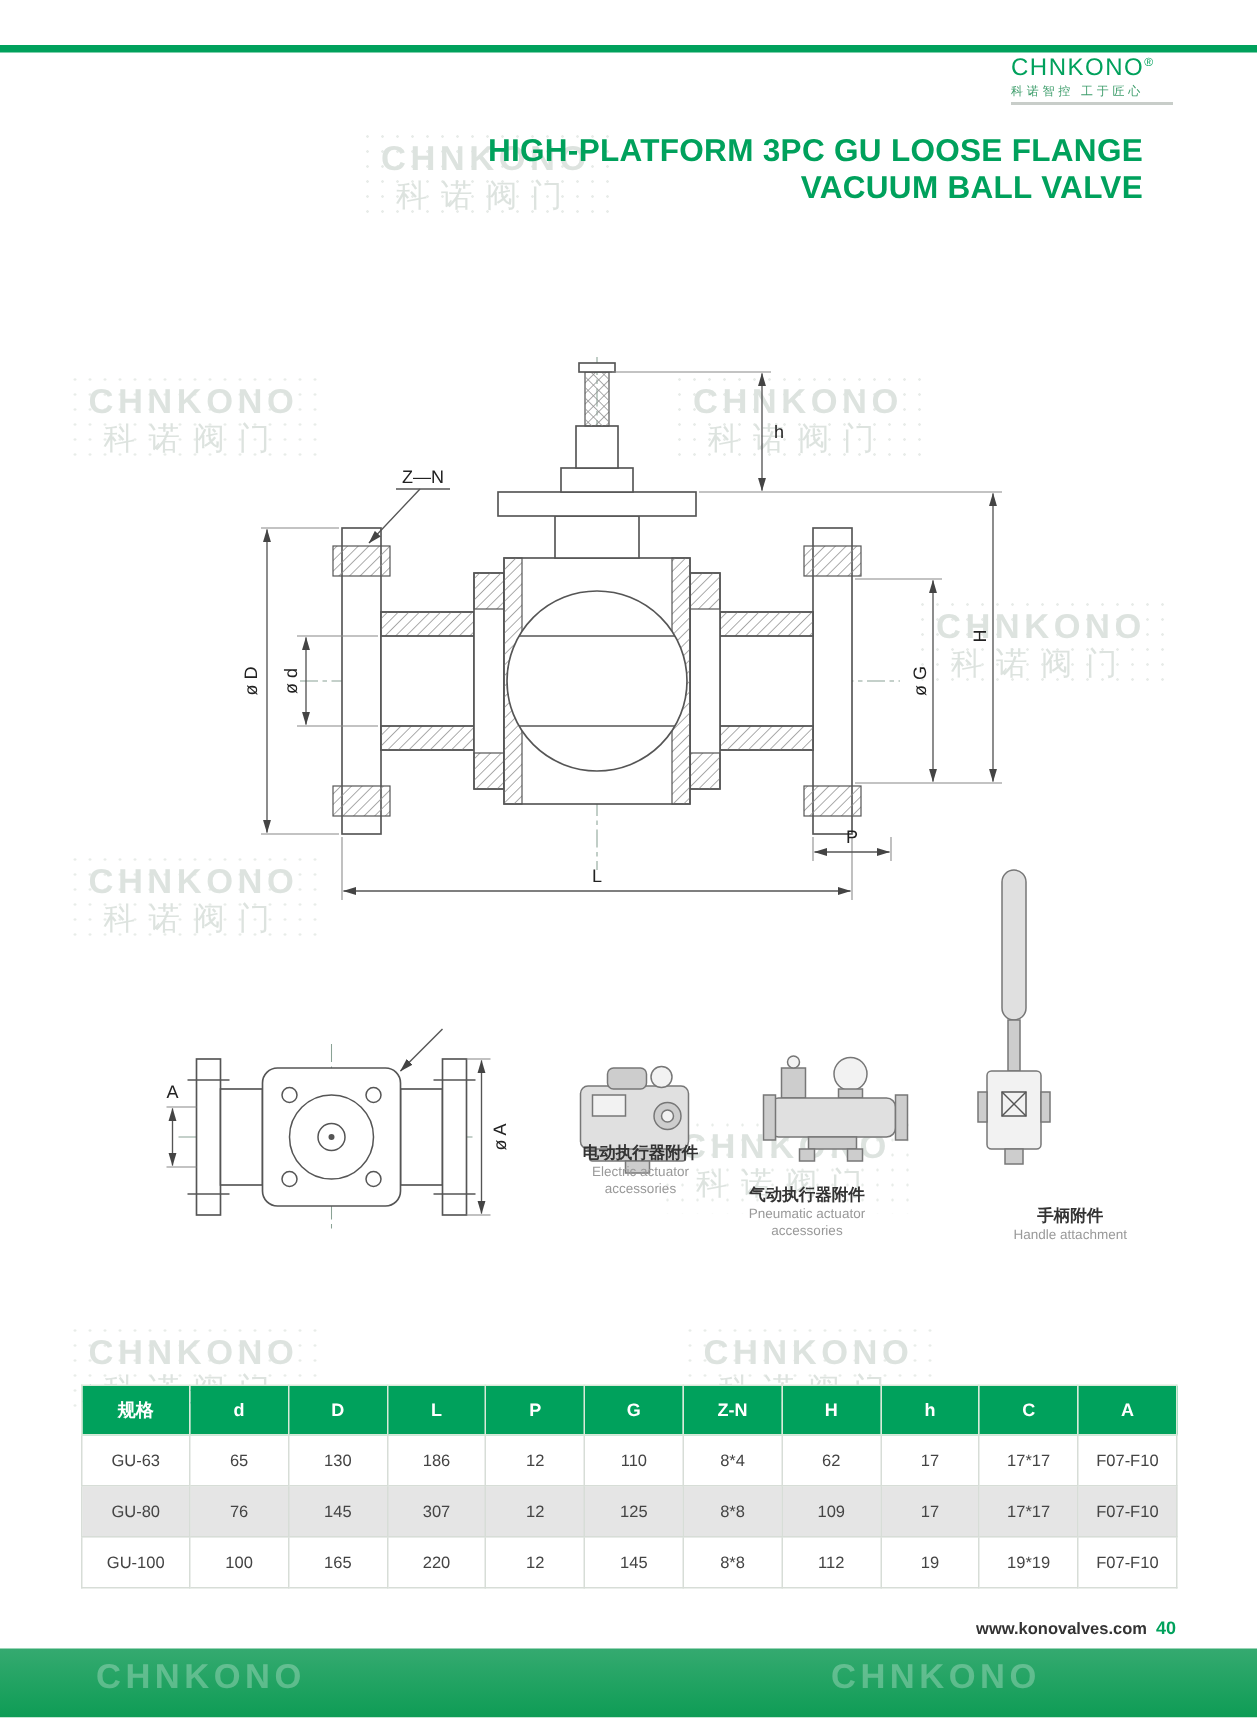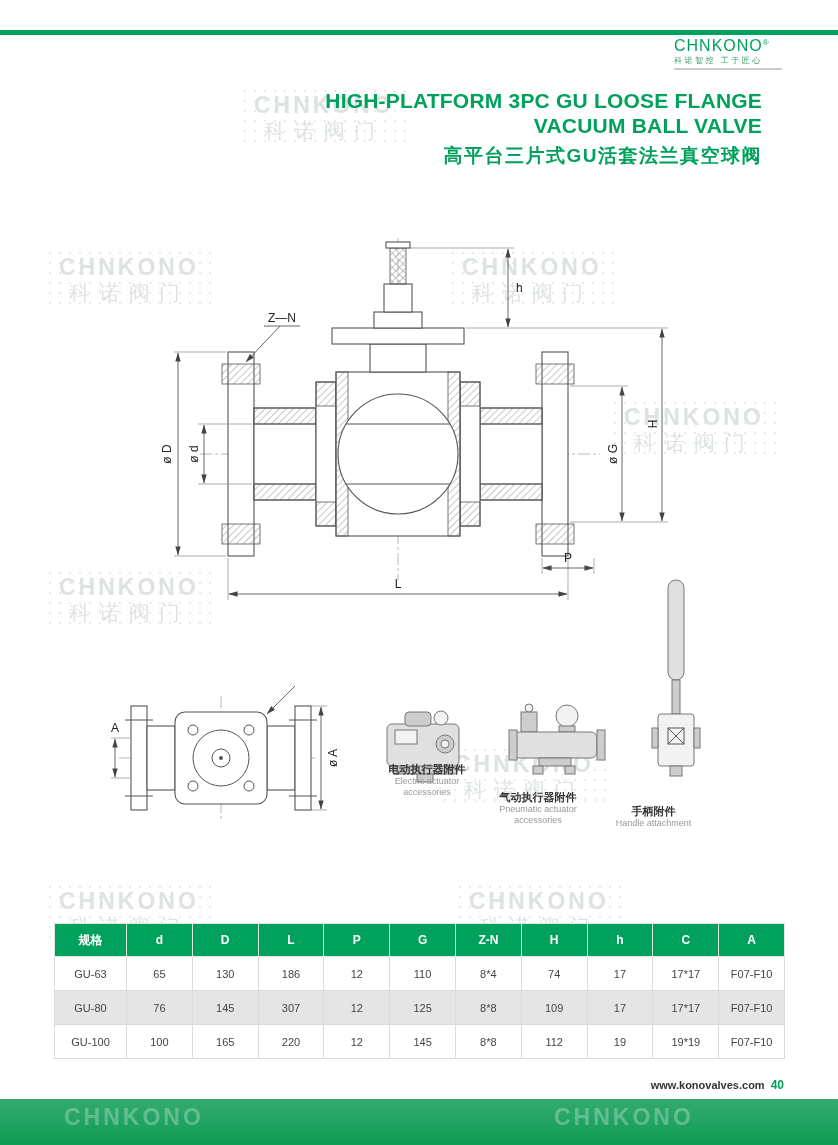--- a/index.html
+++ b/index.html
@@ -117,21 +117,20 @@
 <div class="top-rule"></div>
 <div class="logo">
   <div class="logo-name"><span>CHNKONO</span><sup>®</sup></div>
   <div class="logo-zh">科诺智控 工于匠心</div>
   <div class="logo-line"></div>
 </div>
 
 <div class="title">
   <div class="title-en">HIGH-PLATFORM 3PC GU LOOSE FLANGE</div>
   <div class="title-en">VACUUM BALL VALVE</div>
-  <div class="title-zh">高平台三片式GU活套法兰真空球阀</div>
 </div>
 
 <svg class="abs" style="left:130px;top:232px;" width="560" height="400" viewBox="0 0 560 400">
 
   <line class="cl" x1="70" y1="222" x2="470" y2="222"></line>
   <line class="cl" x1="268" y1="6" x2="268" y2="348"></line>
 
   <rect class="ol" x="98" y="120" width="26" height="204"></rect>
   <rect class="ht" x="92" y="132" width="38" height="20"></rect>
   <rect class="ht" x="92" y="292" width="38" height="20"></rect>
@@ -288,21 +287,21 @@
 <div class="acc-cap" style="left:357px;top:762px;width:140px;">
   <div class="acc-zh">电动执行器附件</div>
   <div class="acc-en">Electric actuator</div>
   <div class="acc-en">accessories</div>
 </div>
 <div class="acc-cap" style="left:468px;top:790px;width:140px;">
   <div class="acc-zh">气动执行器附件</div>
   <div class="acc-en">Pneumatic actuator</div>
   <div class="acc-en">accessories</div>
 </div>
-<div class="acc-cap" style="left:596px;top:804px;width:115px;">
+<div class="acc-cap" style="left:656px;top:804px;width:115px;">
   <div class="acc-zh">手柄附件</div>
   <div class="acc-en">Handle attachment</div>
 </div>
 
 <div class="tbl-title">
   <span class="tbl-title-zh">主要外形尺寸表</span>
   <span class="tbl-title-en">Main external dimensions table</span>
 </div>
 
 <table class="dim-table">
@@ -336,21 +335,21 @@
   </thead>
   <tbody>
     <tr>
       <td>GU-63</td>
       <td>65</td>
       <td>130</td>
       <td>186</td>
       <td>12</td>
       <td>110</td>
       <td>8*4</td>
-      <td>74</td>
+      <td>62</td>
       <td>17</td>
       <td>17*17</td>
       <td>F07-F10</td>
     </tr>
     <tr class="alt">
       <td>GU-80</td>
       <td>76</td>
       <td>145</td>
       <td>307</td>
       <td>12</td>

